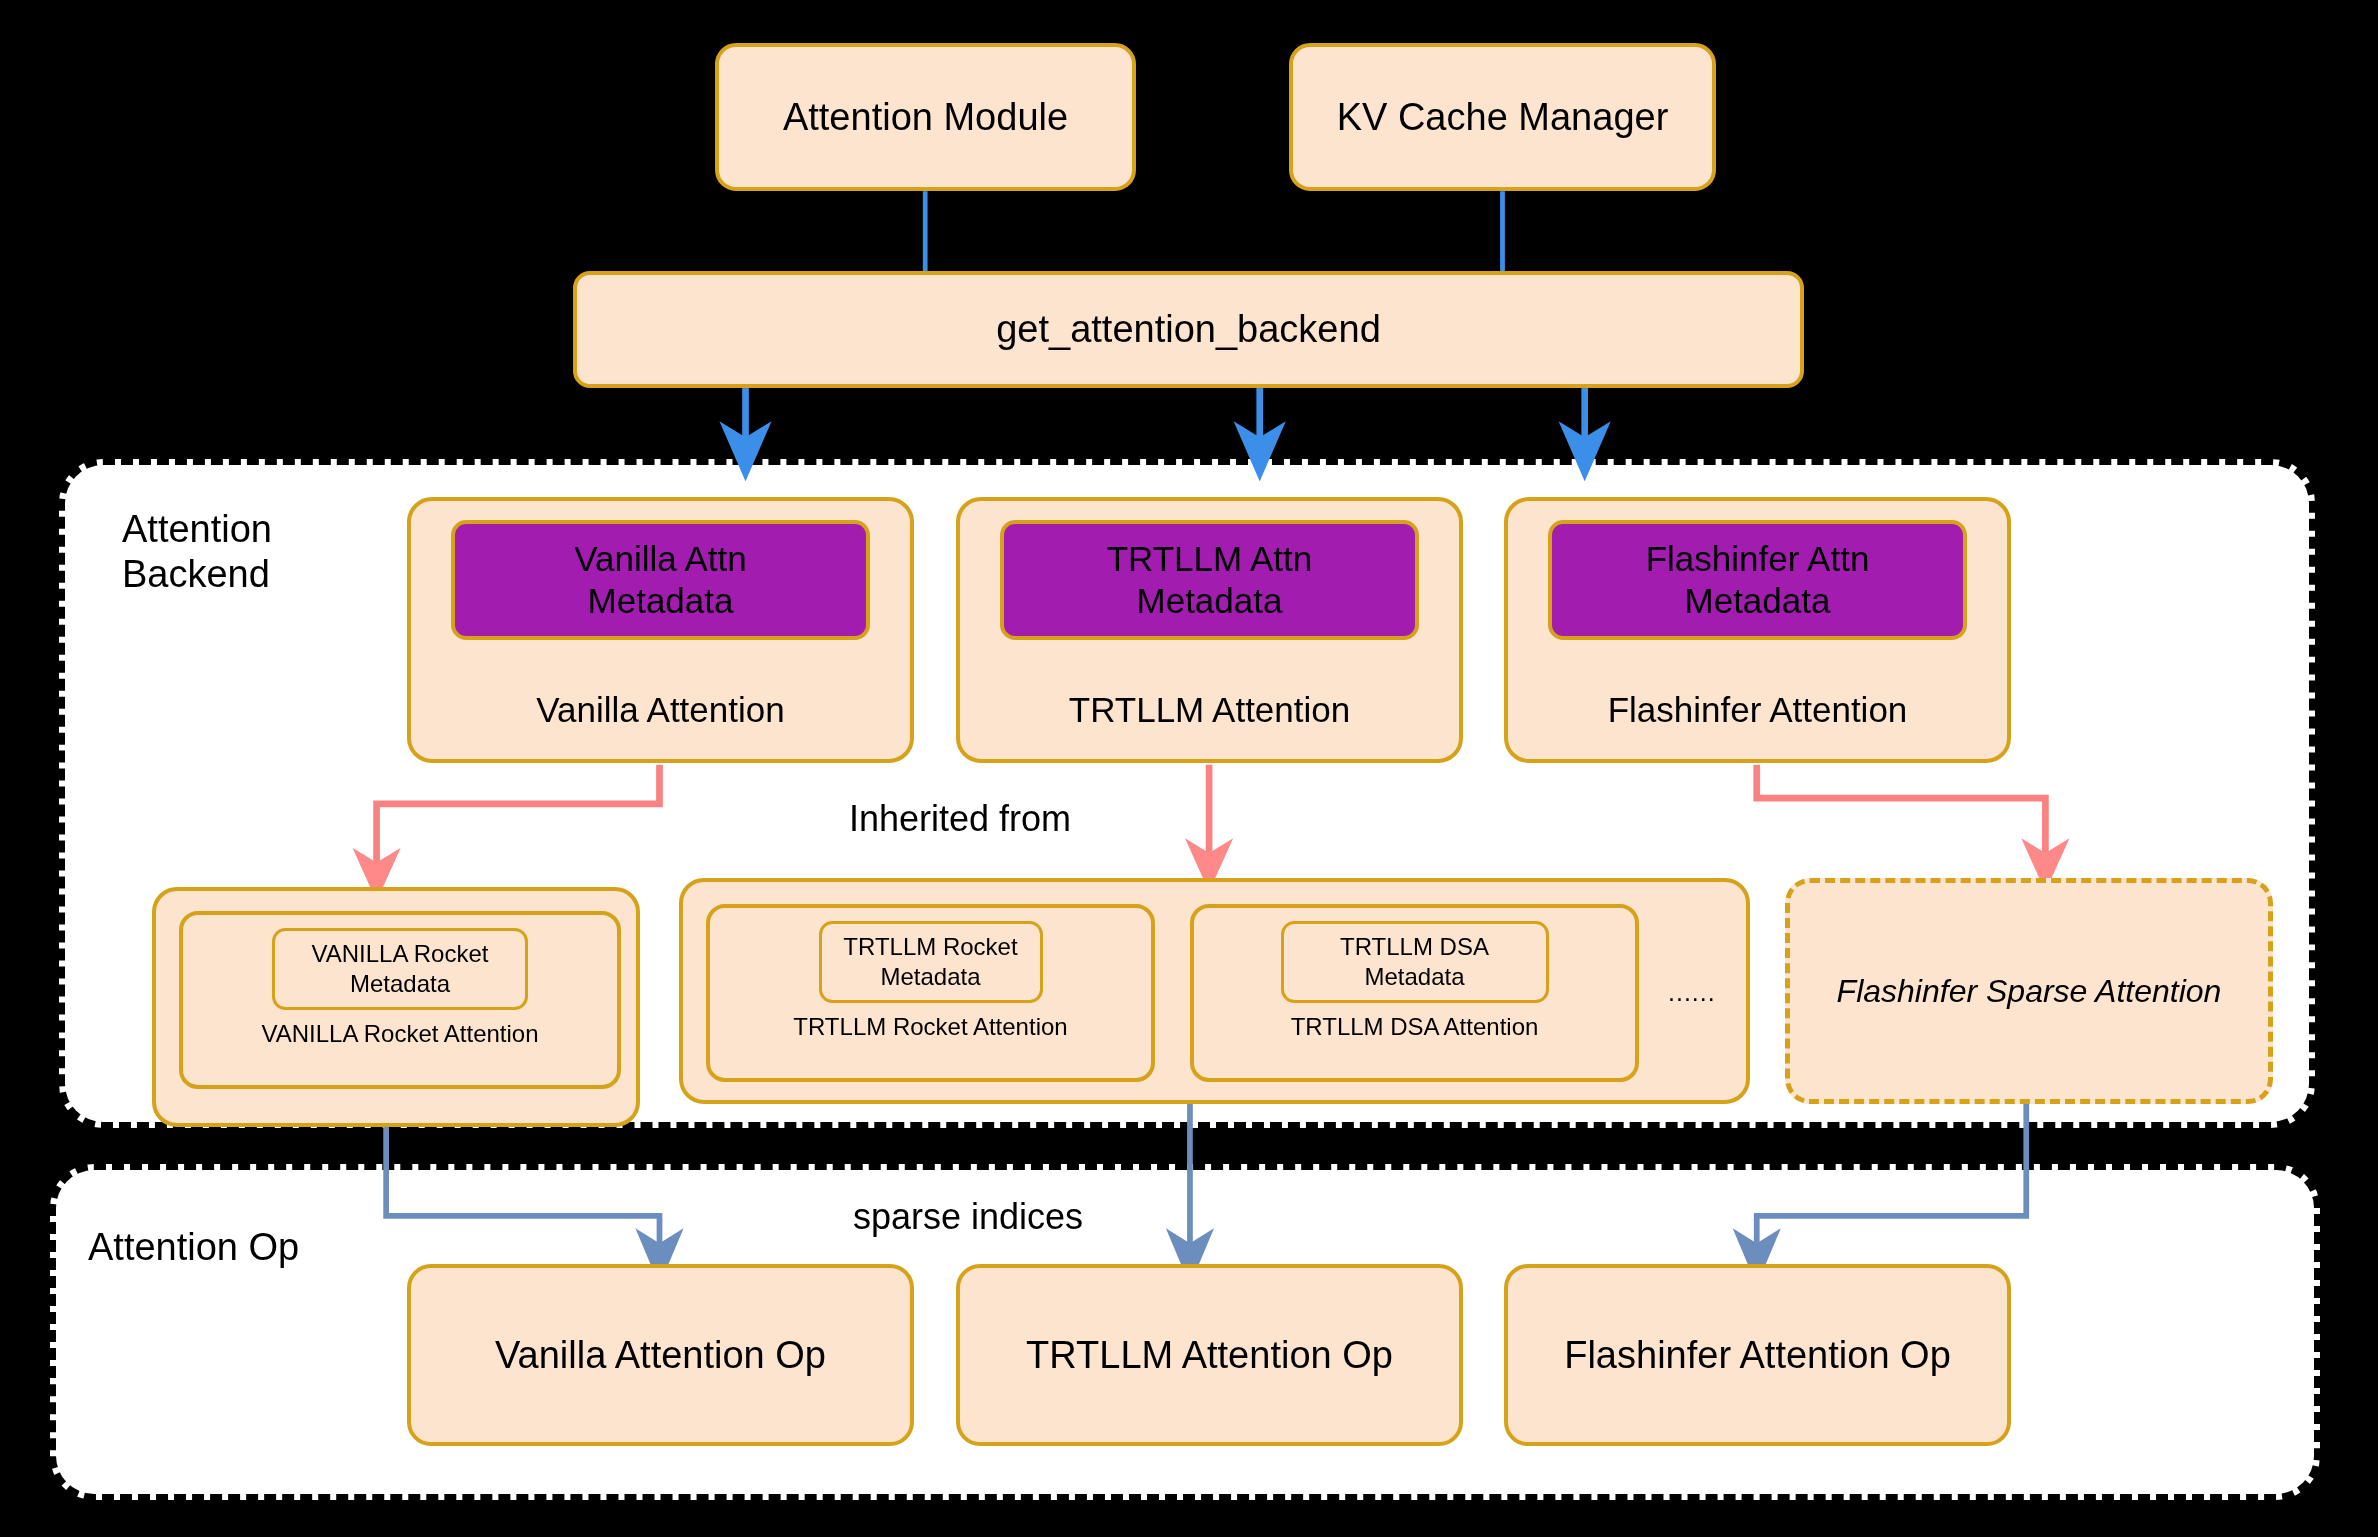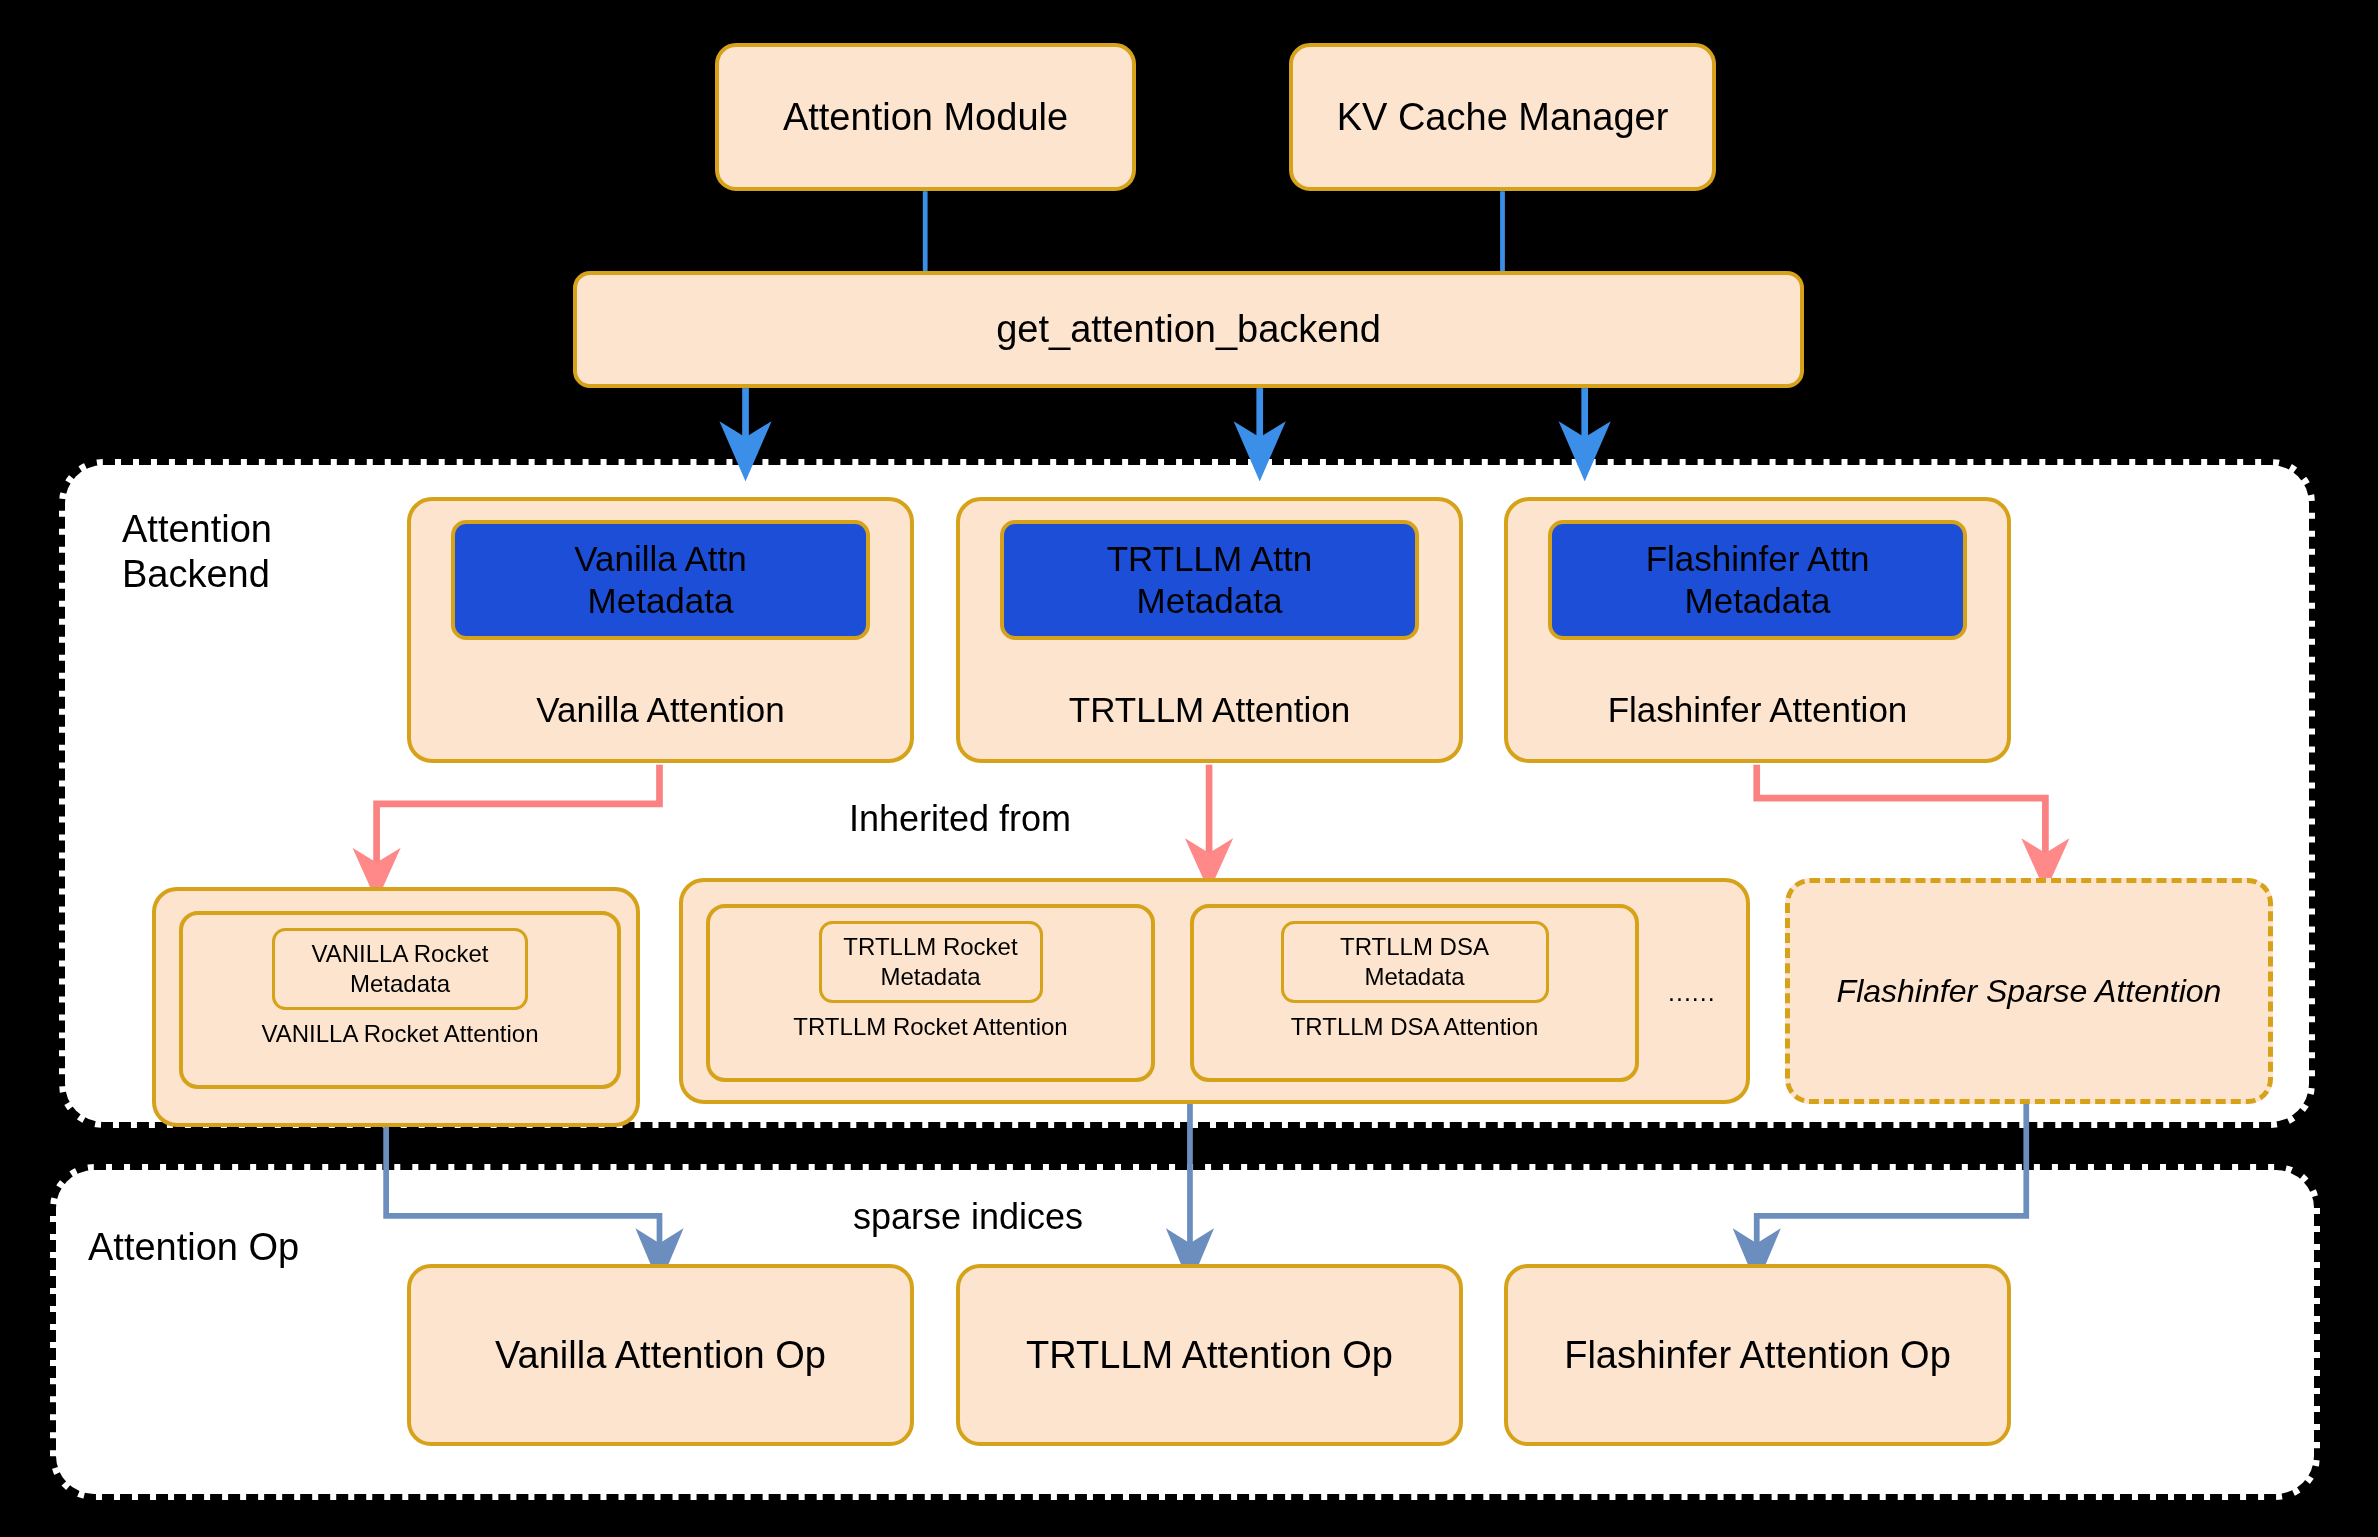--- a/index.html
+++ b/index.html
@@ -79,21 +79,21 @@
   #backend-label { left: 122px; top: 507px; }
 
   
   .backend-box {
     flex-direction: column;
     justify-content: flex-start;
     padding-top: 19px;
     border-radius: 25px;
   }
   .backend-box .metabox {
-    background: #1d4ed8;
+    background: #a21caf;
     border: 4.8px solid #D6A219;
     border-radius: 15.3px;
     box-sizing: border-box;
     display: flex; align-items: center; justify-content: center;
     font-size: 35px;
     line-height: 1.2;
     white-space: pre-line;
     width: calc(100% - 80px);
     height: 120px;
   }

